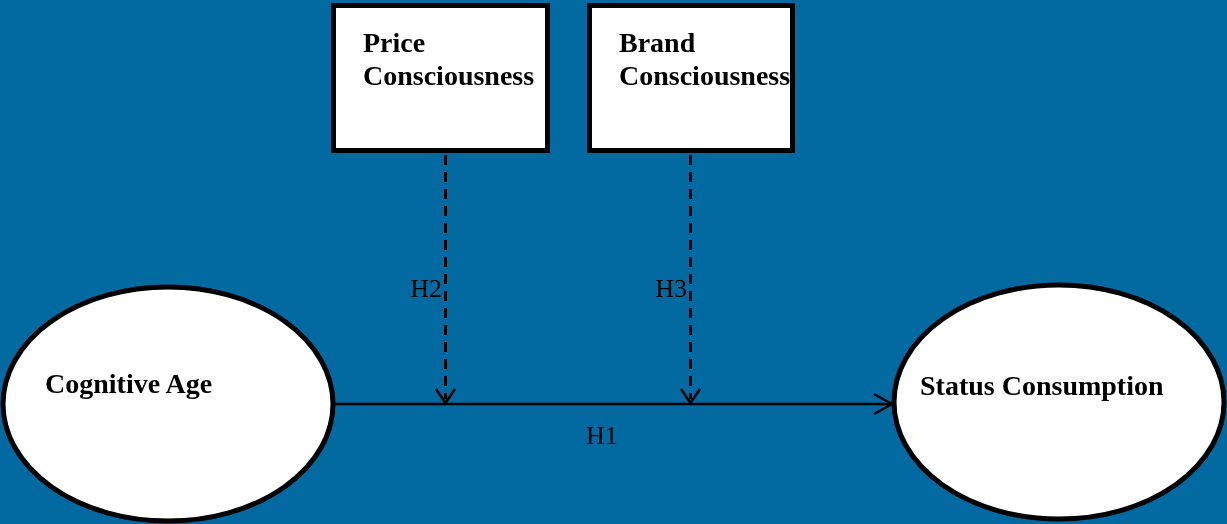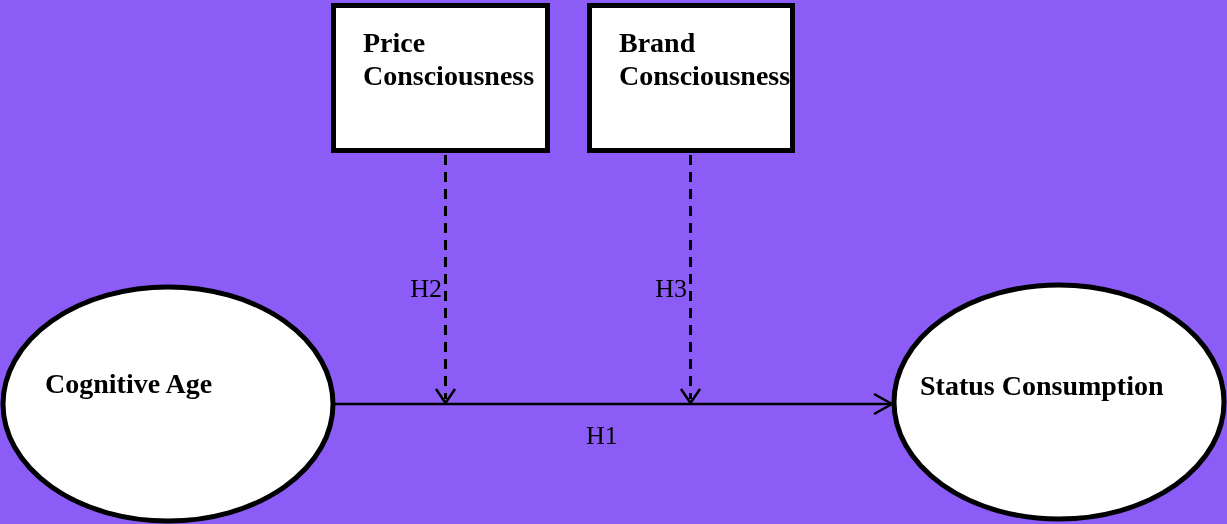--- a/index.html
+++ b/index.html
@@ -4,21 +4,21 @@
 <style>
   html, body {
     margin: 0;
     padding: 0;
     background: #ffffff;
   }
   .canvas {
     position: relative;
     width: 1227px;
     height: 524px;
-    background: #8b5cf6;
+    background: #0369a1;
     overflow: hidden;
     font-family: "Liberation Serif", "DejaVu Serif", serif;
   }
   svg text {
     font-family: "Liberation Serif", "DejaVu Serif", serif;
     fill: #000000;
   }
   .node-label {
     font-size: 28px;
     font-weight: bold;

